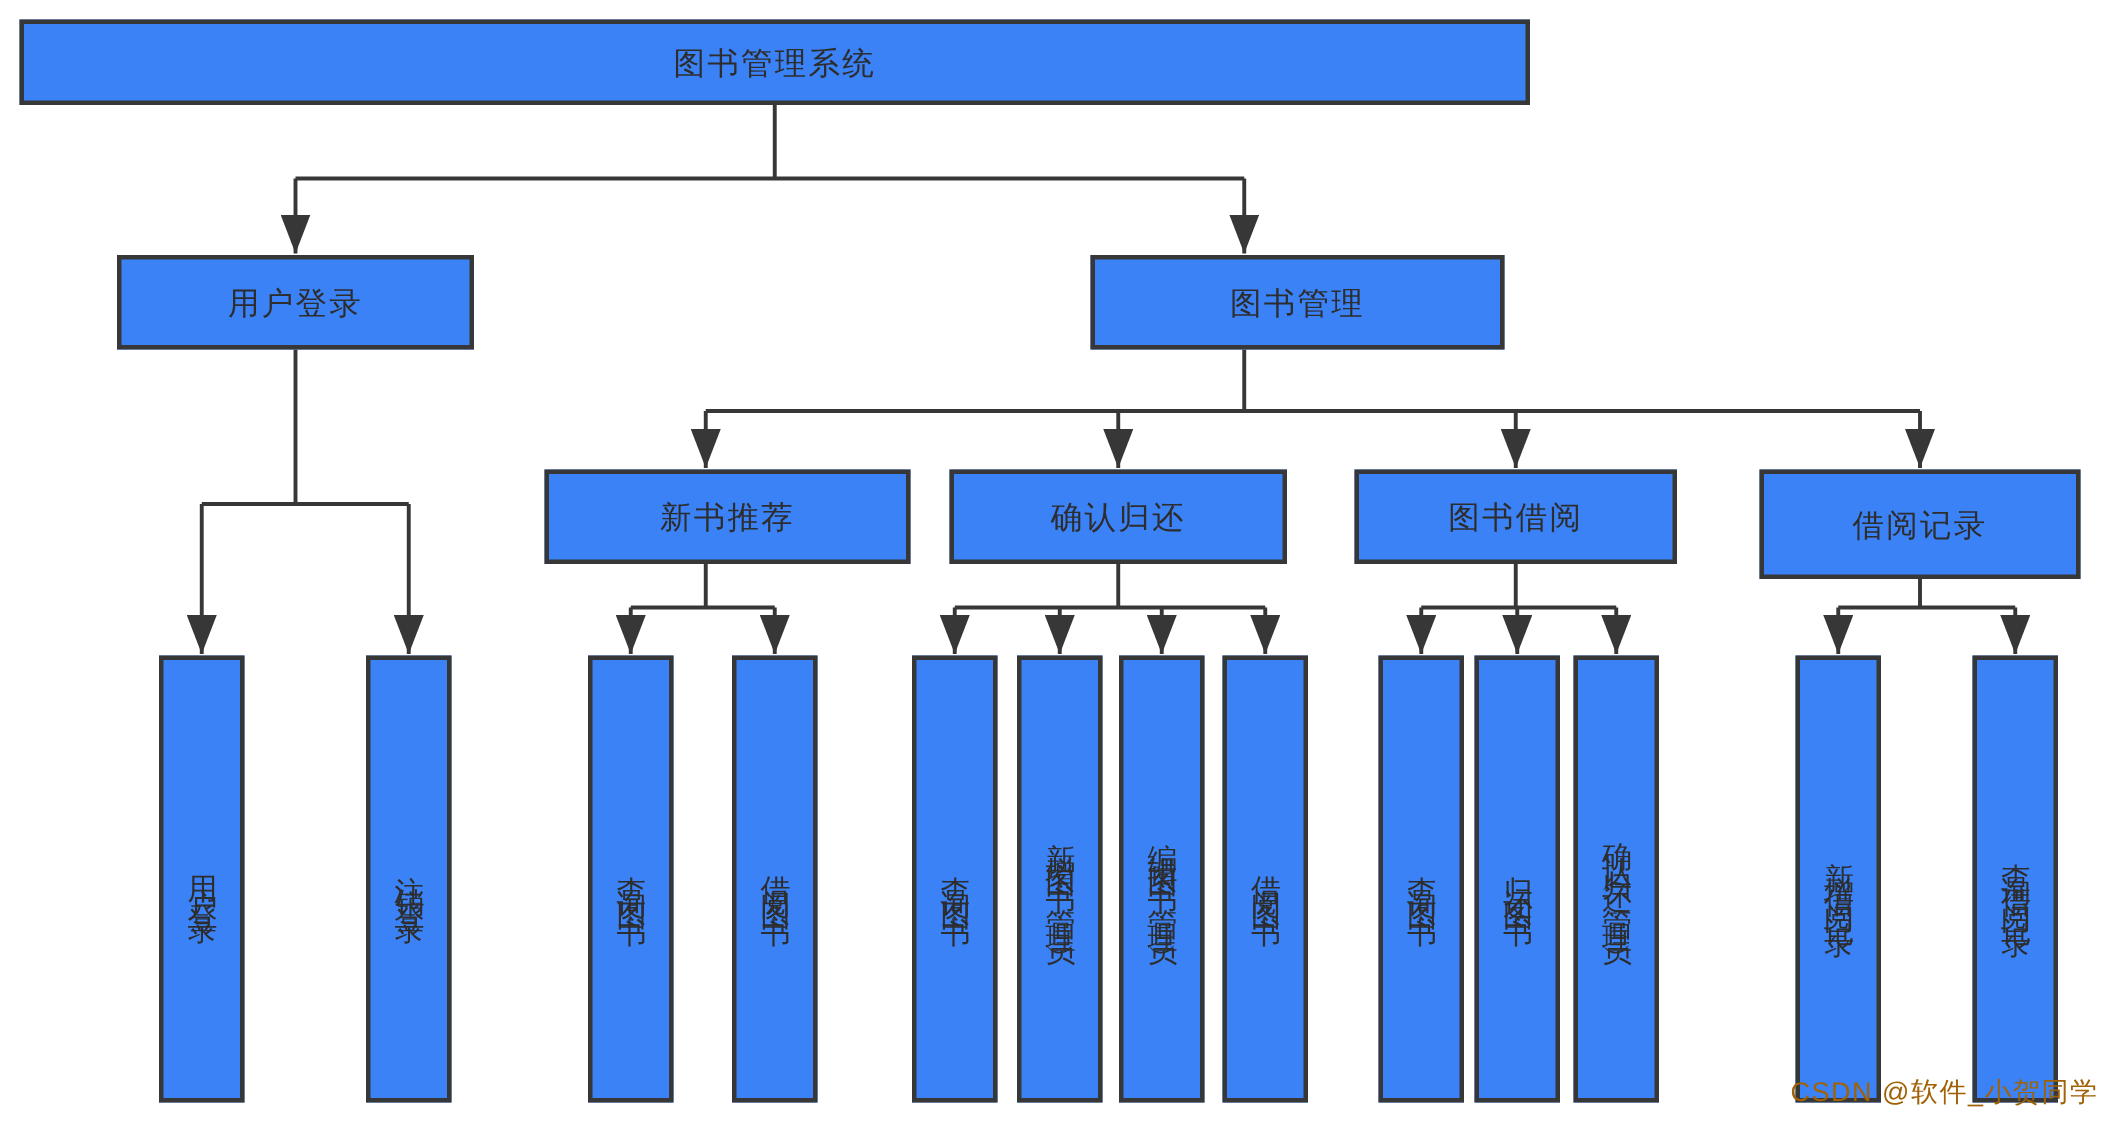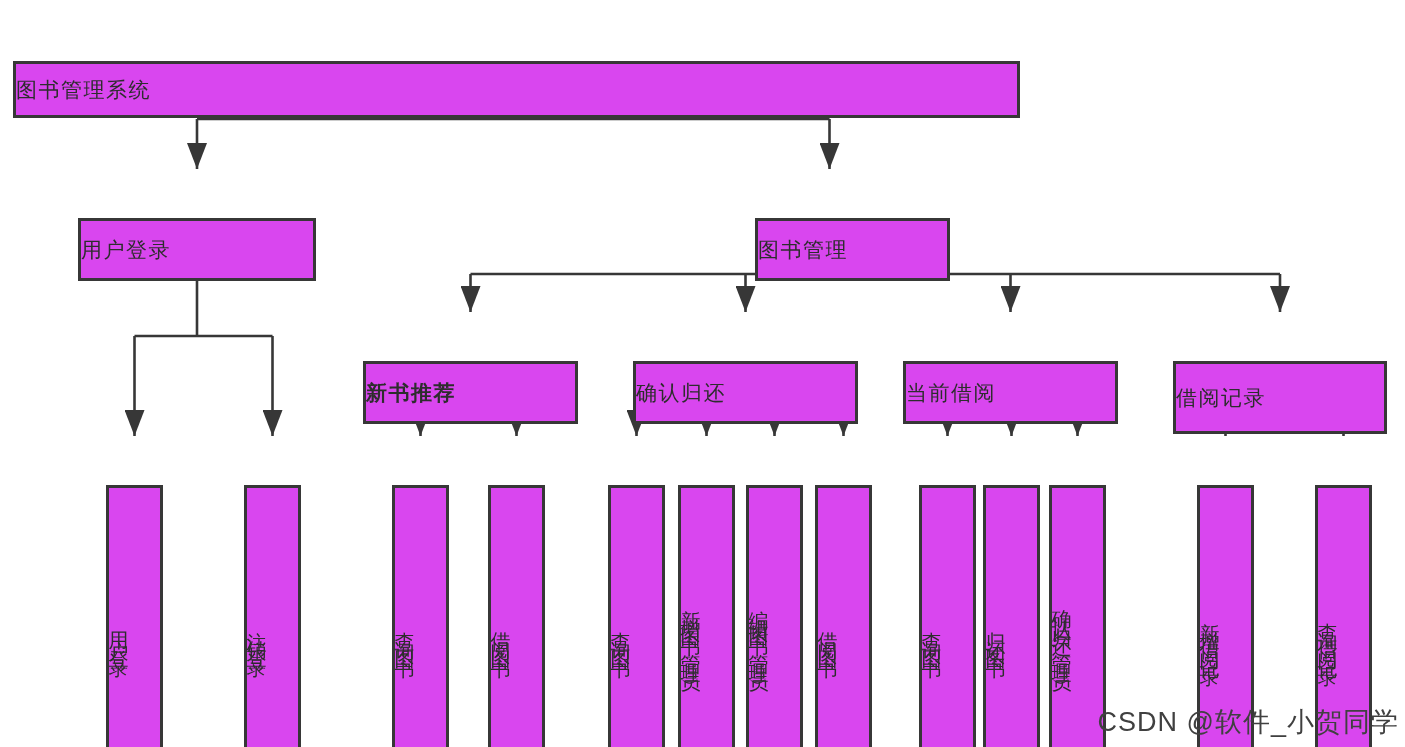--- a/index.html
+++ b/index.html
@@ -18,26 +18,25 @@
   #wires {
     position: absolute;
     left: 0;
     top: 0;
     width: 1405px;
     height: 747px;
   }
   .box {
     position: absolute;
     box-sizing: border-box;
-    background: #d946ef;
+    background: #3b82f6;
     border: 3px solid #373737;
     display: flex;
     align-items: center;
-    justify-content: flex-start;
-    margin-top: 48px;
+    justify-content: center;
   }
   .label-h {
     font-size: 21px;
     letter-spacing: 1.5px;
     color: #2d2d2d;
     white-space: nowrap;
   }
   .leaf {
     top: 437px;
     height: 298px;
@@ -48,22 +47,22 @@
     text-orientation: mixed;
     font-size: 20px;
     letter-spacing: 9px;
     color: #2d2d2d;
     line-height: 1;
   }
   #watermark {
     position: absolute;
     right: 6px;
     bottom: 7px;
-    font-size: 27px;
-    color: #404040;
+    font-size: 18px;
+    color: #a16207;
     letter-spacing: 1px;
     z-index: 5;
     pointer-events: none;
     white-space: nowrap;
   }
 </style>
 </head>
 <body>
 
 <div id="canvas">
@@ -123,32 +122,32 @@
     </g>
   </svg>
 
   <div class="box" style="left:13px; top:13px; width:1007px; height:57px;">
     <span class="label-h">图书管理系统</span>
   </div>
 
   <div class="box" style="left:78px; top:170px; width:238px; height:63px;">
     <span class="label-h">用户登录</span>
   </div>
-  <div class="box" style="left:755px; top:170px; width:195px; height:63px;">
+  <div class="box" style="left:727px; top:170px; width:276px; height:63px;">
     <span class="label-h">图书管理</span>
   </div>
 
-  <div class="box" style="left:363px; top:313px; width:215px; height:63px;font-weight:bold;">
+  <div class="box" style="left:363px; top:313px; width:244px; height:63px;">
     <span class="label-h">新书推荐</span>
   </div>
   <div class="box" style="left:633px; top:313px; width:225px; height:63px;">
     <span class="label-h">确认归还</span>
   </div>
   <div class="box" style="left:903px; top:313px; width:215px; height:63px;">
-    <span class="label-h">当前借阅</span>
+    <span class="label-h">图书借阅</span>
   </div>
   <div class="box" style="left:1173px; top:313px; width:214px; height:73px;">
     <span class="label-h">借阅记录</span>
   </div>
 
   <div class="box leaf" style="left:106px;">
     <span class="label-v">用户登录</span>
   </div>
   <div class="box leaf" style="left:244px;">
     <span class="label-v">注销登录</span>

